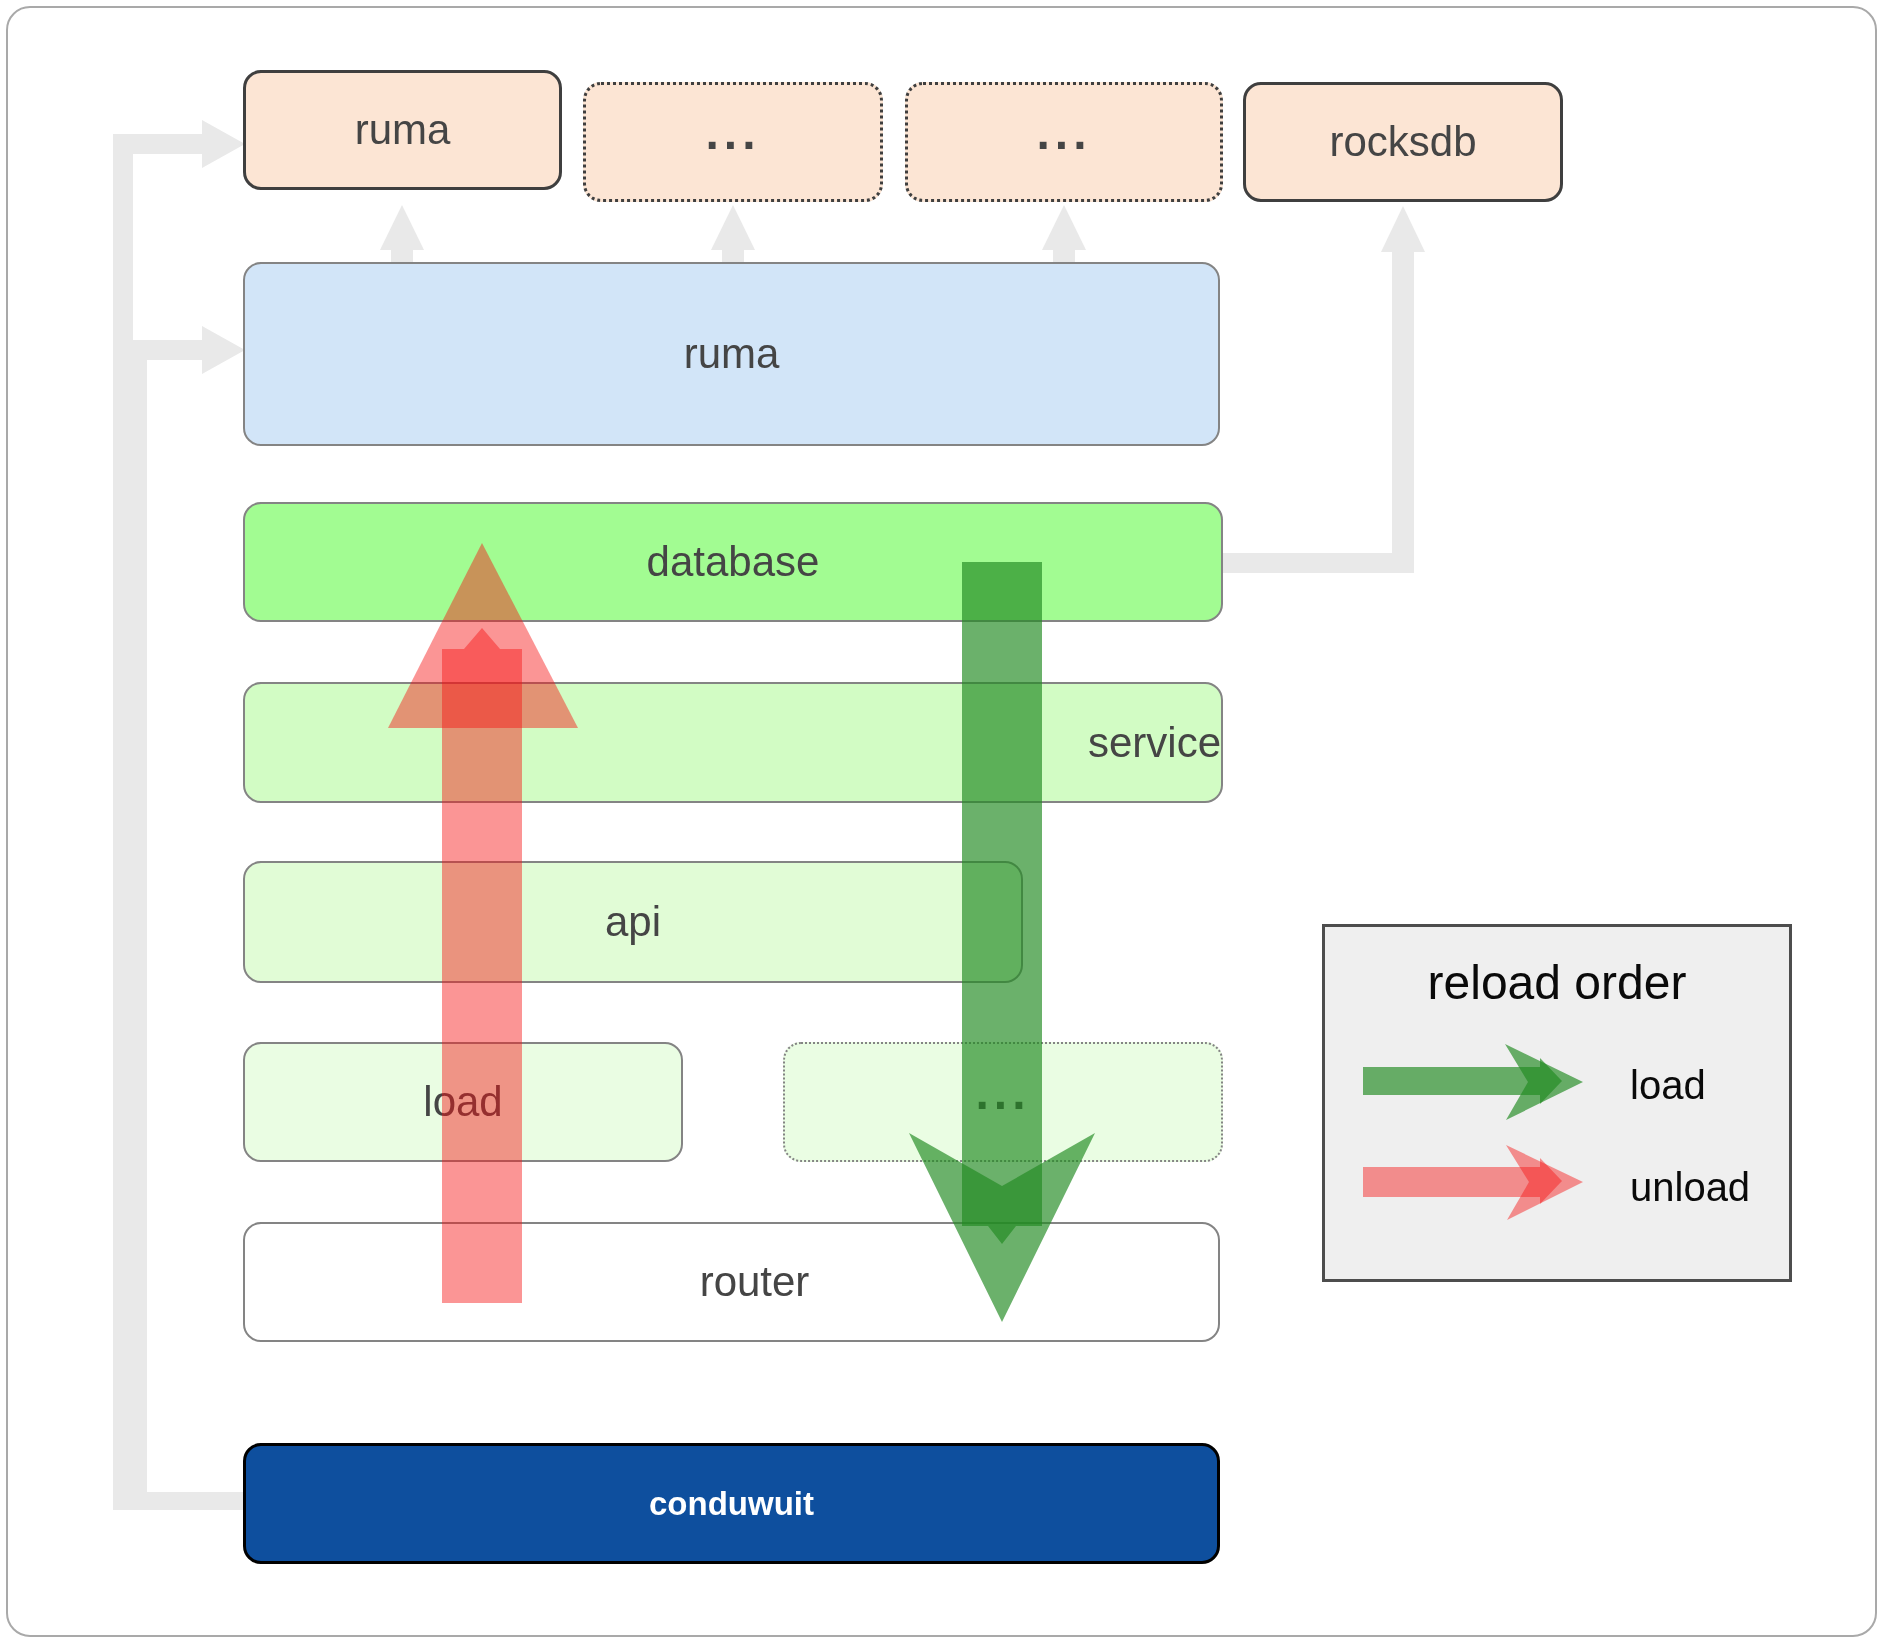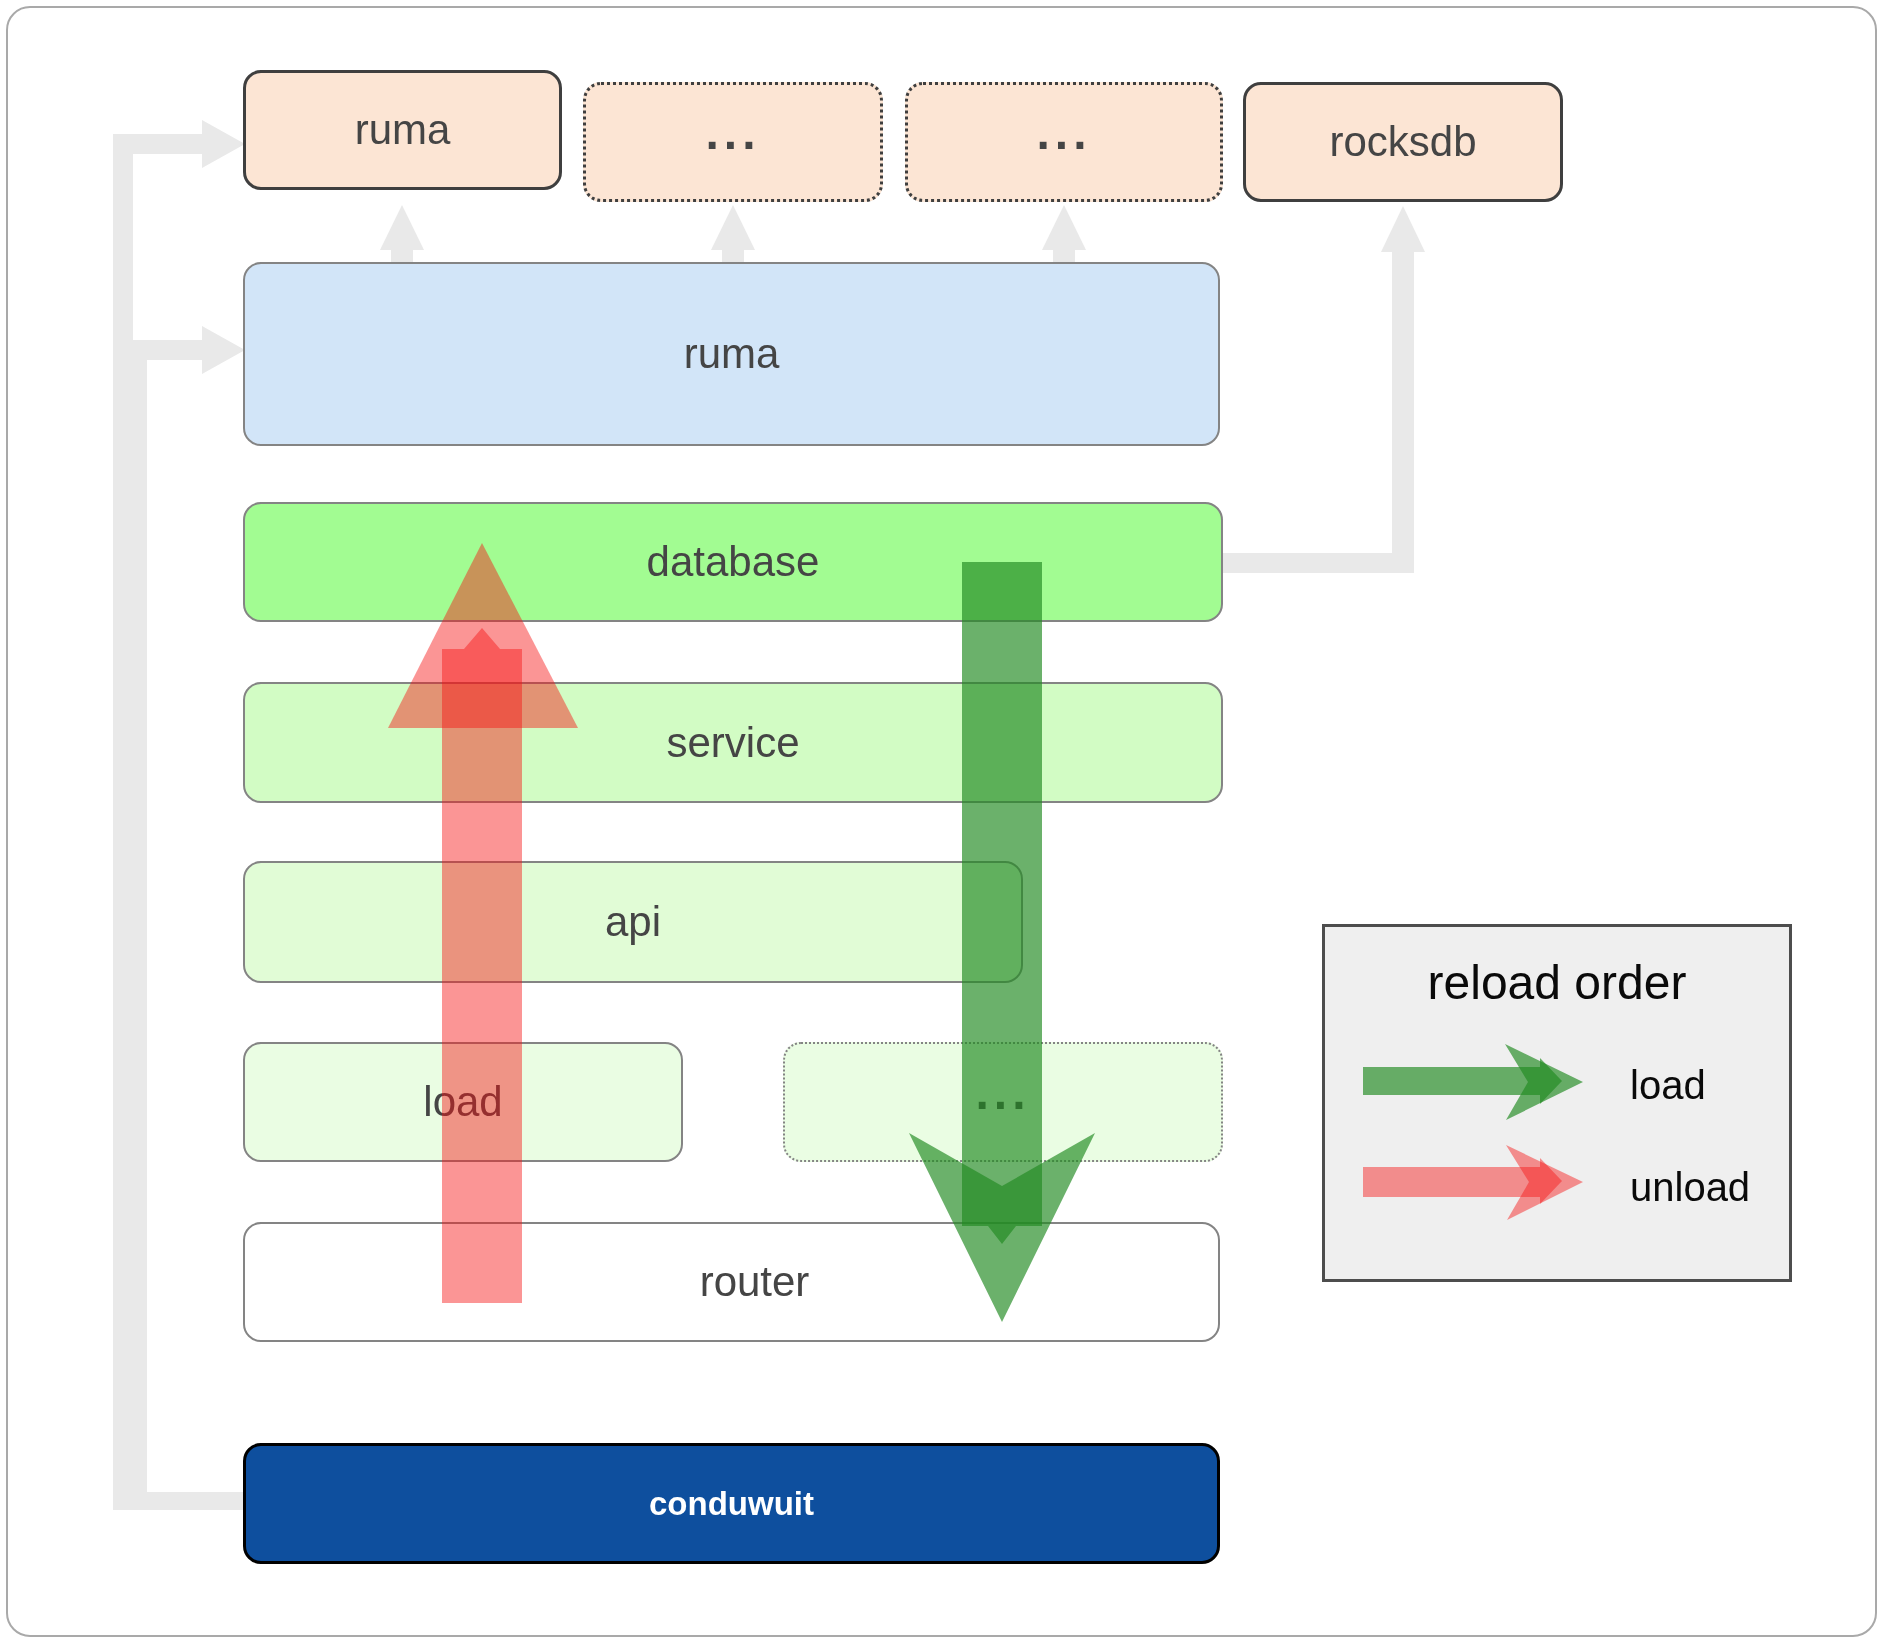--- a/index.html
+++ b/index.html
@@ -26,21 +26,21 @@
   .solid-gray{border:2px solid var(--gray-border);}
   .dotted-gray{border:2px dotted var(--gray-border);}
 
   .peach{background:var(--peach);}
   .n-ruma   {left:243px;top:70px;width:319px;height:120px;}
   .n-dots1  {left:583px;top:82px;width:300px;height:120px;}
   .n-dots2  {left:905px;top:82px;width:318px;height:120px;}
   .n-rocksdb{left:1243px;top:82px;width:320px;height:120px;}
   .n-core    {left:243px;top:262px;width:977px;height:184px;background:var(--core-blue);}
   .n-database{left:243px;top:502px;width:980px;height:120px;background:var(--db-green);}
-  .n-service {left:243px;top:682px;width:980px;height:121px;background:var(--service-green);}
+  .n-service {left:243px;top:682px;width:980px;height:121px;background:var(--service-green);justify-content:flex-end;}
   .n-api     {left:243px;top:861px;width:780px;height:122px;background:var(--api-green);justify-content:center;}
   .n-admin   {left:243px;top:1042px;width:440px;height:120px;background:var(--admin-green);}
   .n-dots3   {left:783px;top:1042px;width:440px;height:120px;background:var(--admin-green);}
   .n-router  {left:243px;top:1222px;width:977px;height:120px;background:var(--router-white);padding-left:46px;}
   .n-conduwuit{
     left:243px;top:1443px;width:977px;height:121px;background:var(--conduwuit-blue);
     border:3px solid #000;color:#fff;font-weight:600;font-size:33px;
   }
   .dots-label{font-weight:bold;font-size:48px;letter-spacing:5px;transform:translateY(-10px);}
 

